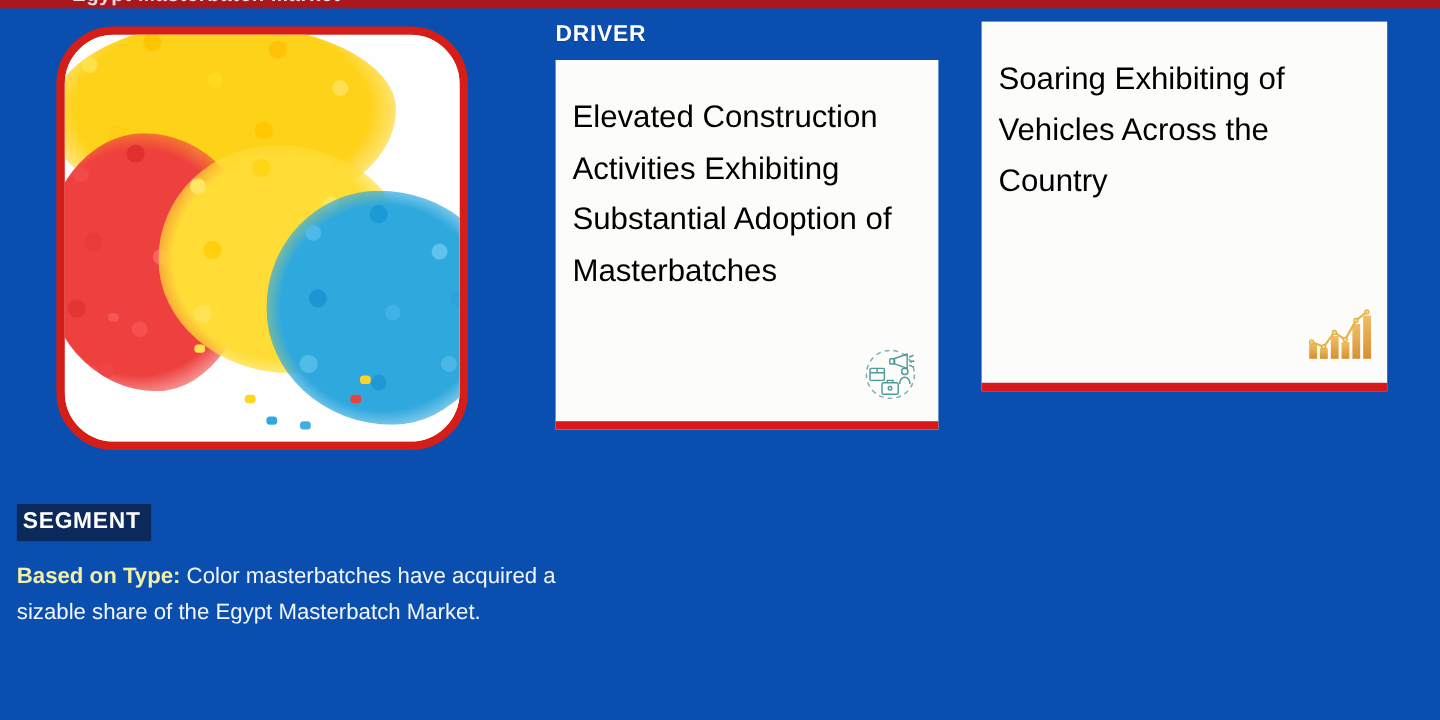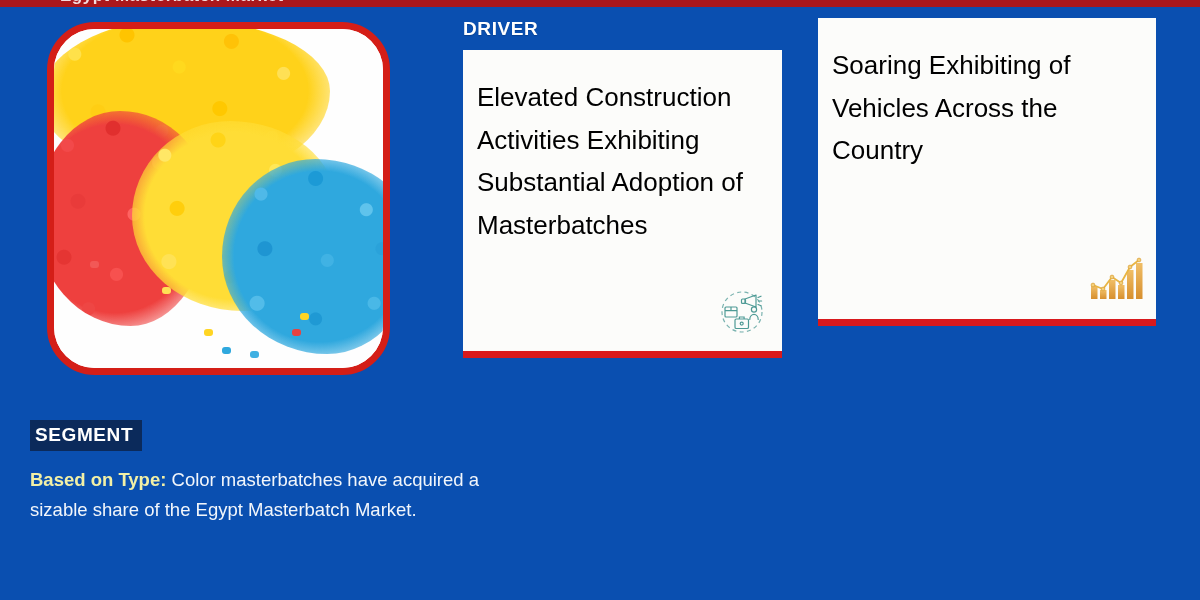--- a/index.html
+++ b/index.html
@@ -157,21 +157,21 @@
     position: absolute;
     right: 12px;
     bottom: 14px;
     width: 56px;
     height: 50px;
   }
 
   
   #segment-block {
     position: absolute;
-    left: 30px;
+    left: 14px;
     top: 420px;
     width: 1140px;
   }
   .segment-tag {
     display: inline-block;
     background: #0B2A5B;
     color: #FFFFFF;
     font-size: 19px;
     font-weight: bold;
     letter-spacing: .6px;

